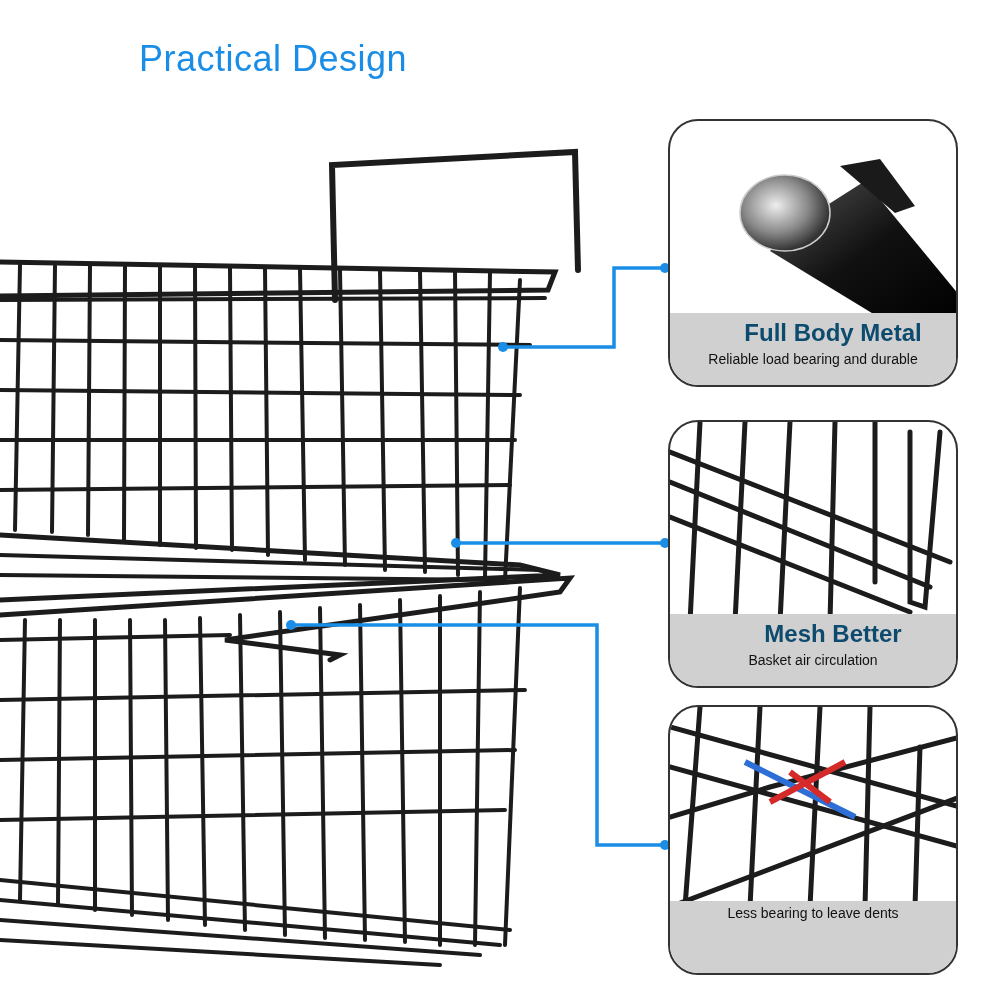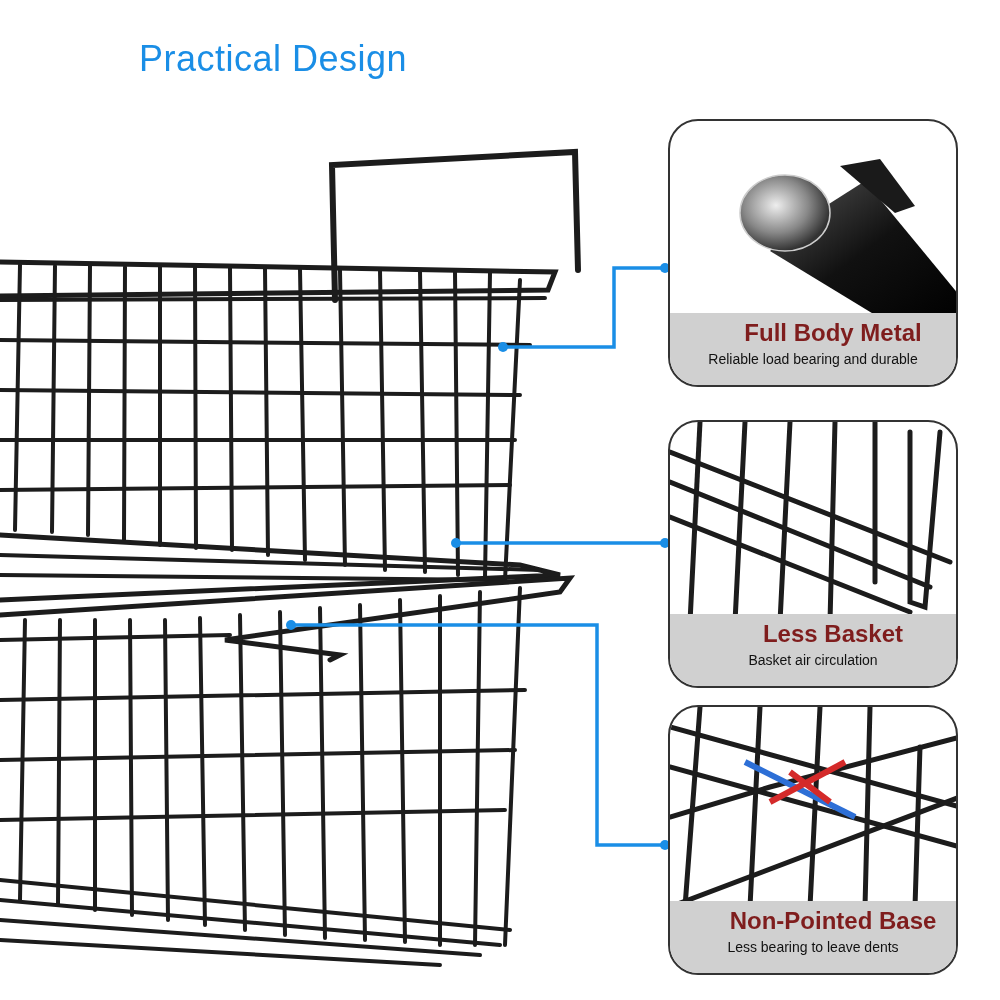--- a/index.html
+++ b/index.html
@@ -2,21 +2,21 @@
 <html><head>
 <meta charset="utf-8">
 <style>
   html, body { margin: 0; padding: 0; background: #ffffff; }
   body { width: 1000px; height: 1000px; position: relative; overflow: hidden; font-family: "Liberation Sans", sans-serif; }
   .title { position: absolute; left: 104px; top: 38px; font-size: 36px; font-weight: normal; color: #1a8ee6; letter-spacing: 0.5px; margin-left: 35px; }
   .art { position: absolute; left: 0; top: 0; width: 1000px; height: 1000px; }
   .card { position: absolute; left: 668px; width: 290px; border: 2px solid #333; border-radius: 30px; overflow: hidden; background: #fff; box-sizing: border-box; }
   .card .photo { position: absolute; left: 0; top: 0; right: 0; }
   .card .caption { position: absolute; left: 0; right: 0; bottom: 0; background: #d0d0d0; text-align: center; }
-  .card .cap-title { font-size: 24px; font-weight: bold; color: #7f1d1d; margin-top: 6px; margin-left: 40px; }
+  .card .cap-title { font-size: 24px; font-weight: bold; color: #0c4a6e; margin-top: 6px; margin-left: 40px; }
   .card .cap-sub { font-size: 14px; color: #111; margin-top: 4px; }
 </style>
 </head>
 <body>
 
 <div class="title">Practical Design</div>
 
 <svg class="art" viewBox="0 0 1000 1000">
   <g stroke="#1c1c1c" stroke-width="4" fill="none" stroke-linecap="round">
 
@@ -129,21 +129,21 @@
       <path d="M0 95 L240 190"></path>
       <path d="M30 0 L20 200"></path>
         <path d="M75 0 L65 200"></path>
         <path d="M120 0 L110 200"></path>
       <path d="M165 0 L160 200"></path>
         <path d="M205 0 L205 160"></path>
       <path d="M240 10 L240 180 L255 185 L270 10"></path>
     </g>
   </svg>
   <div class="caption" style="height:72px;">
-    <div class="cap-title">Less Basket</div>
+    <div class="cap-title">Mesh Better</div>
     <div class="cap-sub">Basket air circulation</div>
   </div>
 </div>
 
 <div class="card" style="top:705px; height:270px;">
   <svg class="photo" width="290" height="205" viewBox="0 0 290 205">
     <g stroke="#1c1c1c" stroke-width="5" fill="none" stroke-linecap="round">
       <path d="M0 20 L290 100"></path>
         <path d="M0 60 L290 140"></path>
       <path d="M0 110 L100 80 L290 30"></path>
@@ -151,16 +151,15 @@
         <path d="M90 0 L80 200"></path>
         <path d="M150 0 L140 200"></path>
       <path d="M200 0 L195 200"></path>
         <path d="M250 40 L245 200"></path>
       <path d="M0 200 L290 90"></path>
     </g>
     <path d="M75 55 L185 110" stroke="#2d6fd6" stroke-width="6"></path>
     <path d="M100 95 L175 55 M120 65 L160 95" stroke="#d42a2a" stroke-width="6"></path>
   </svg>
   <div class="caption" style="height:72px;">
-    <div class="cap-title">Non-Pointed Base</div>
     <div class="cap-sub">Less bearing to leave dents</div>
   </div>
 </div>
 
 </body></html>

